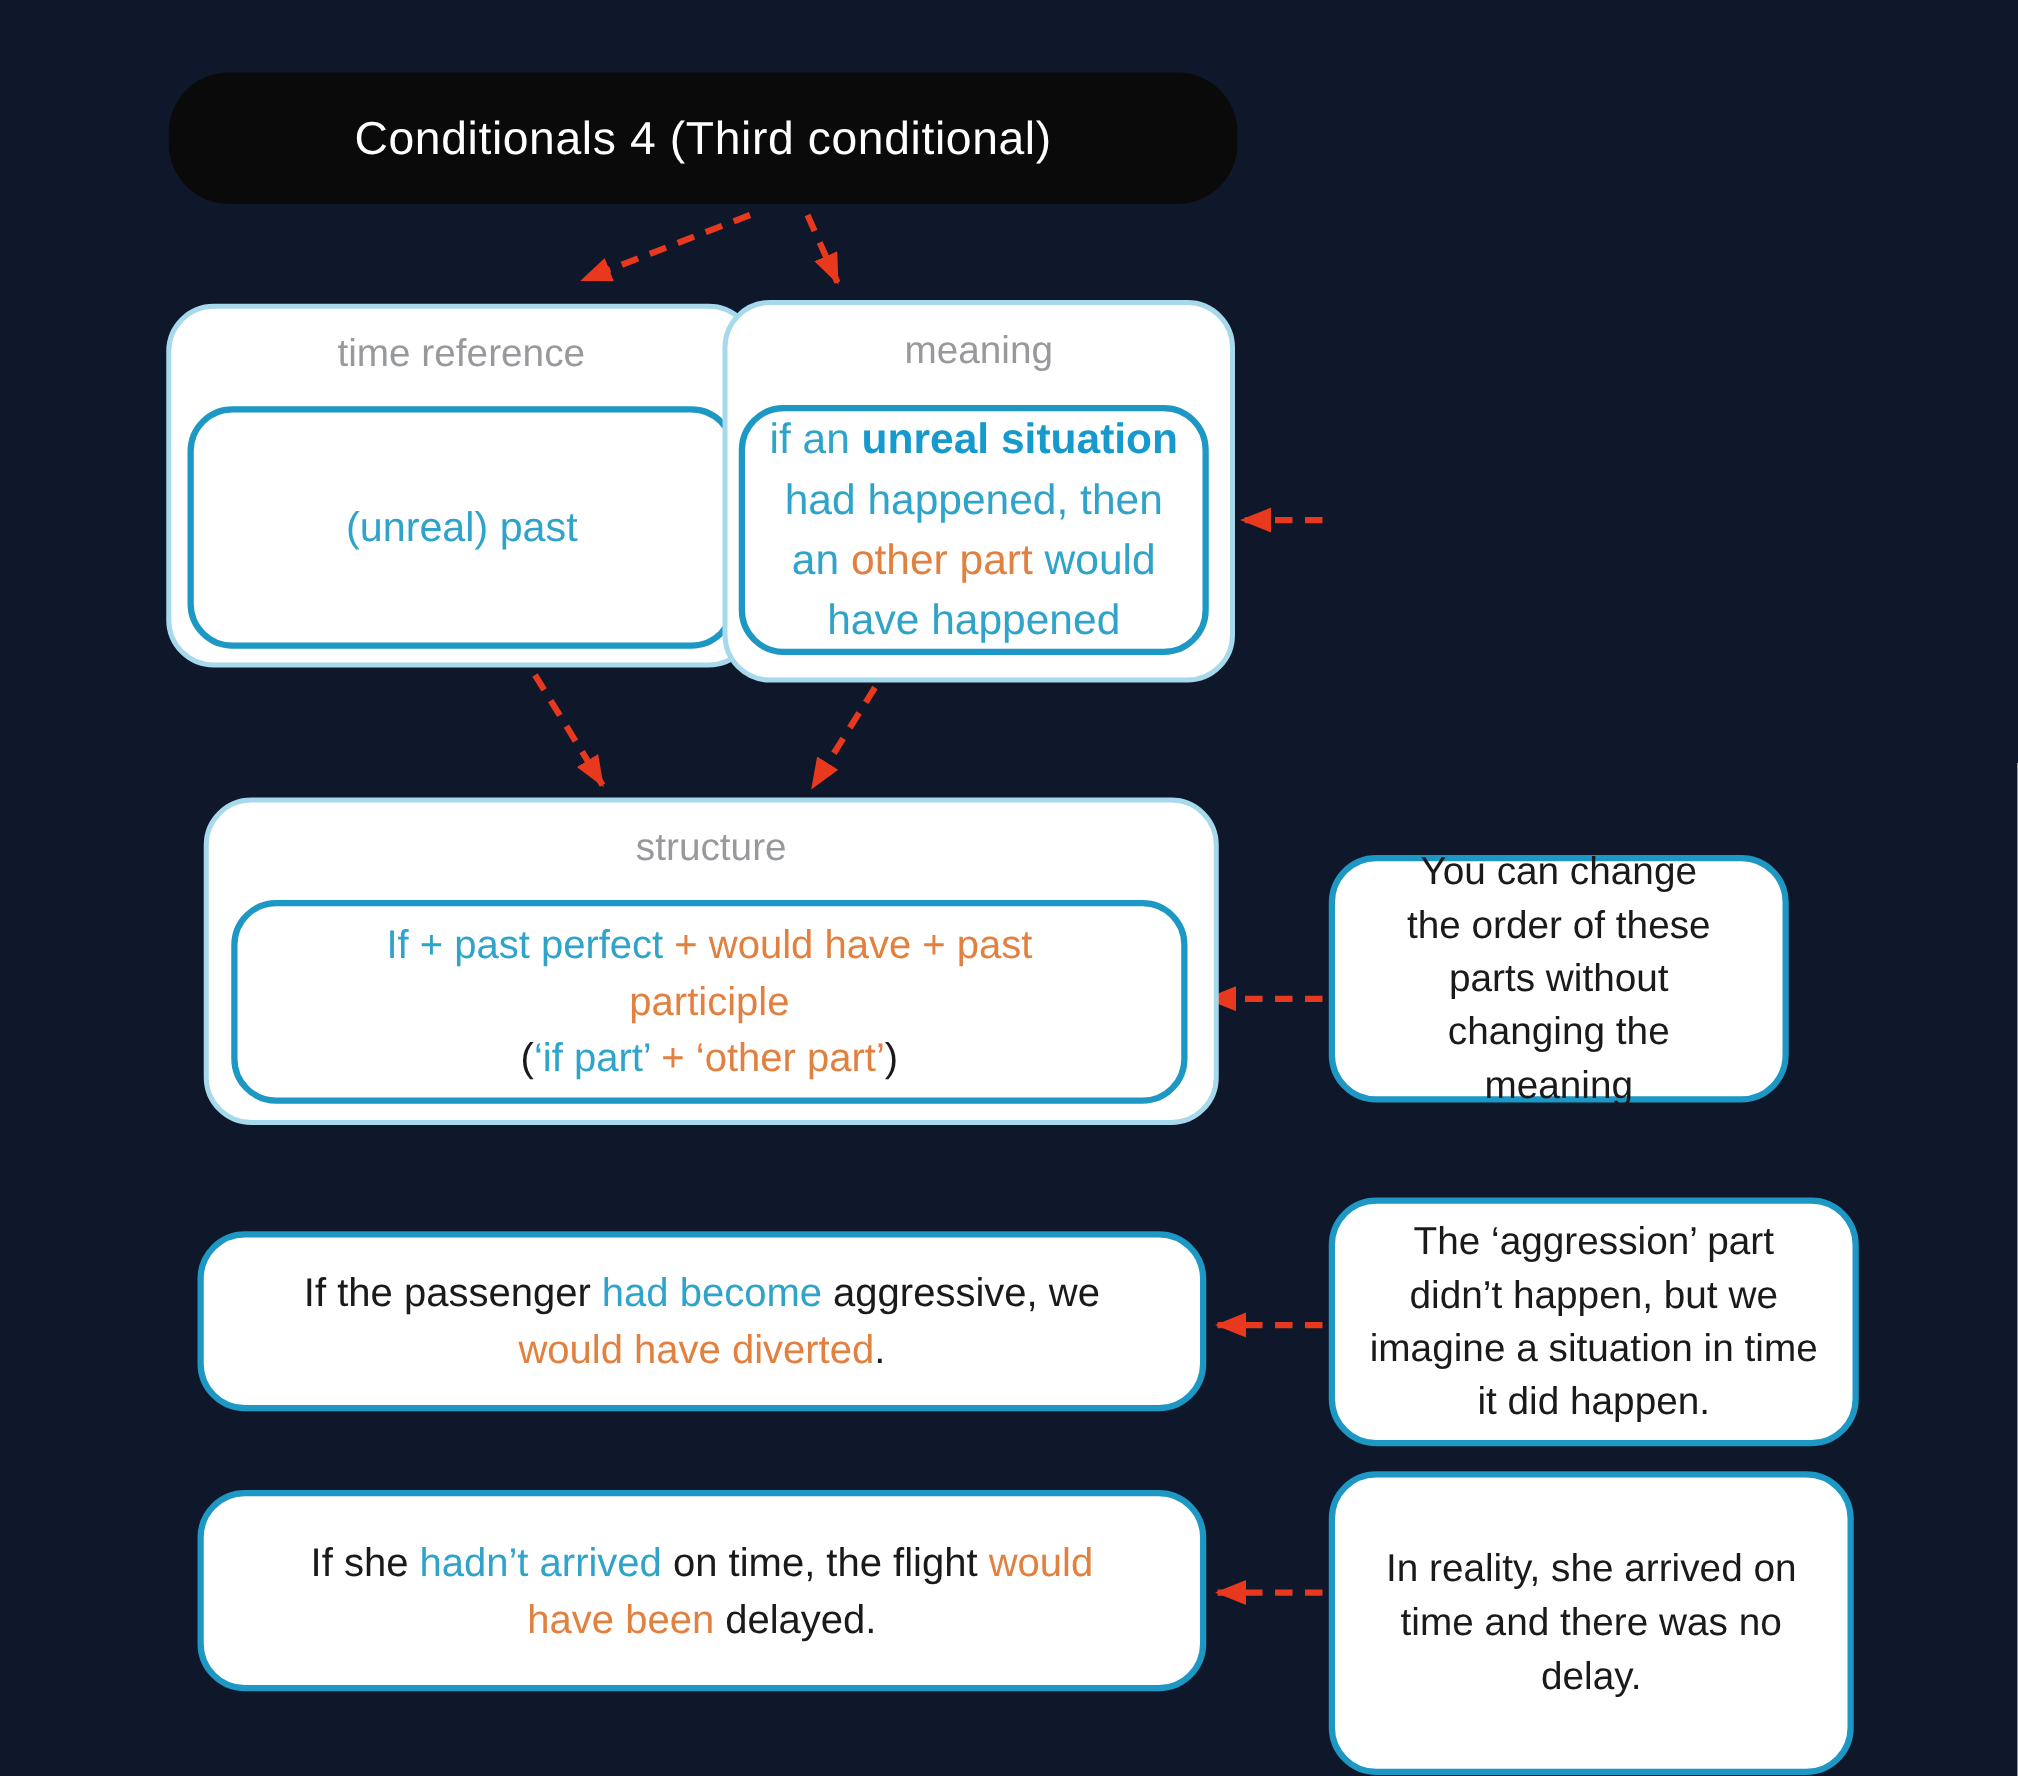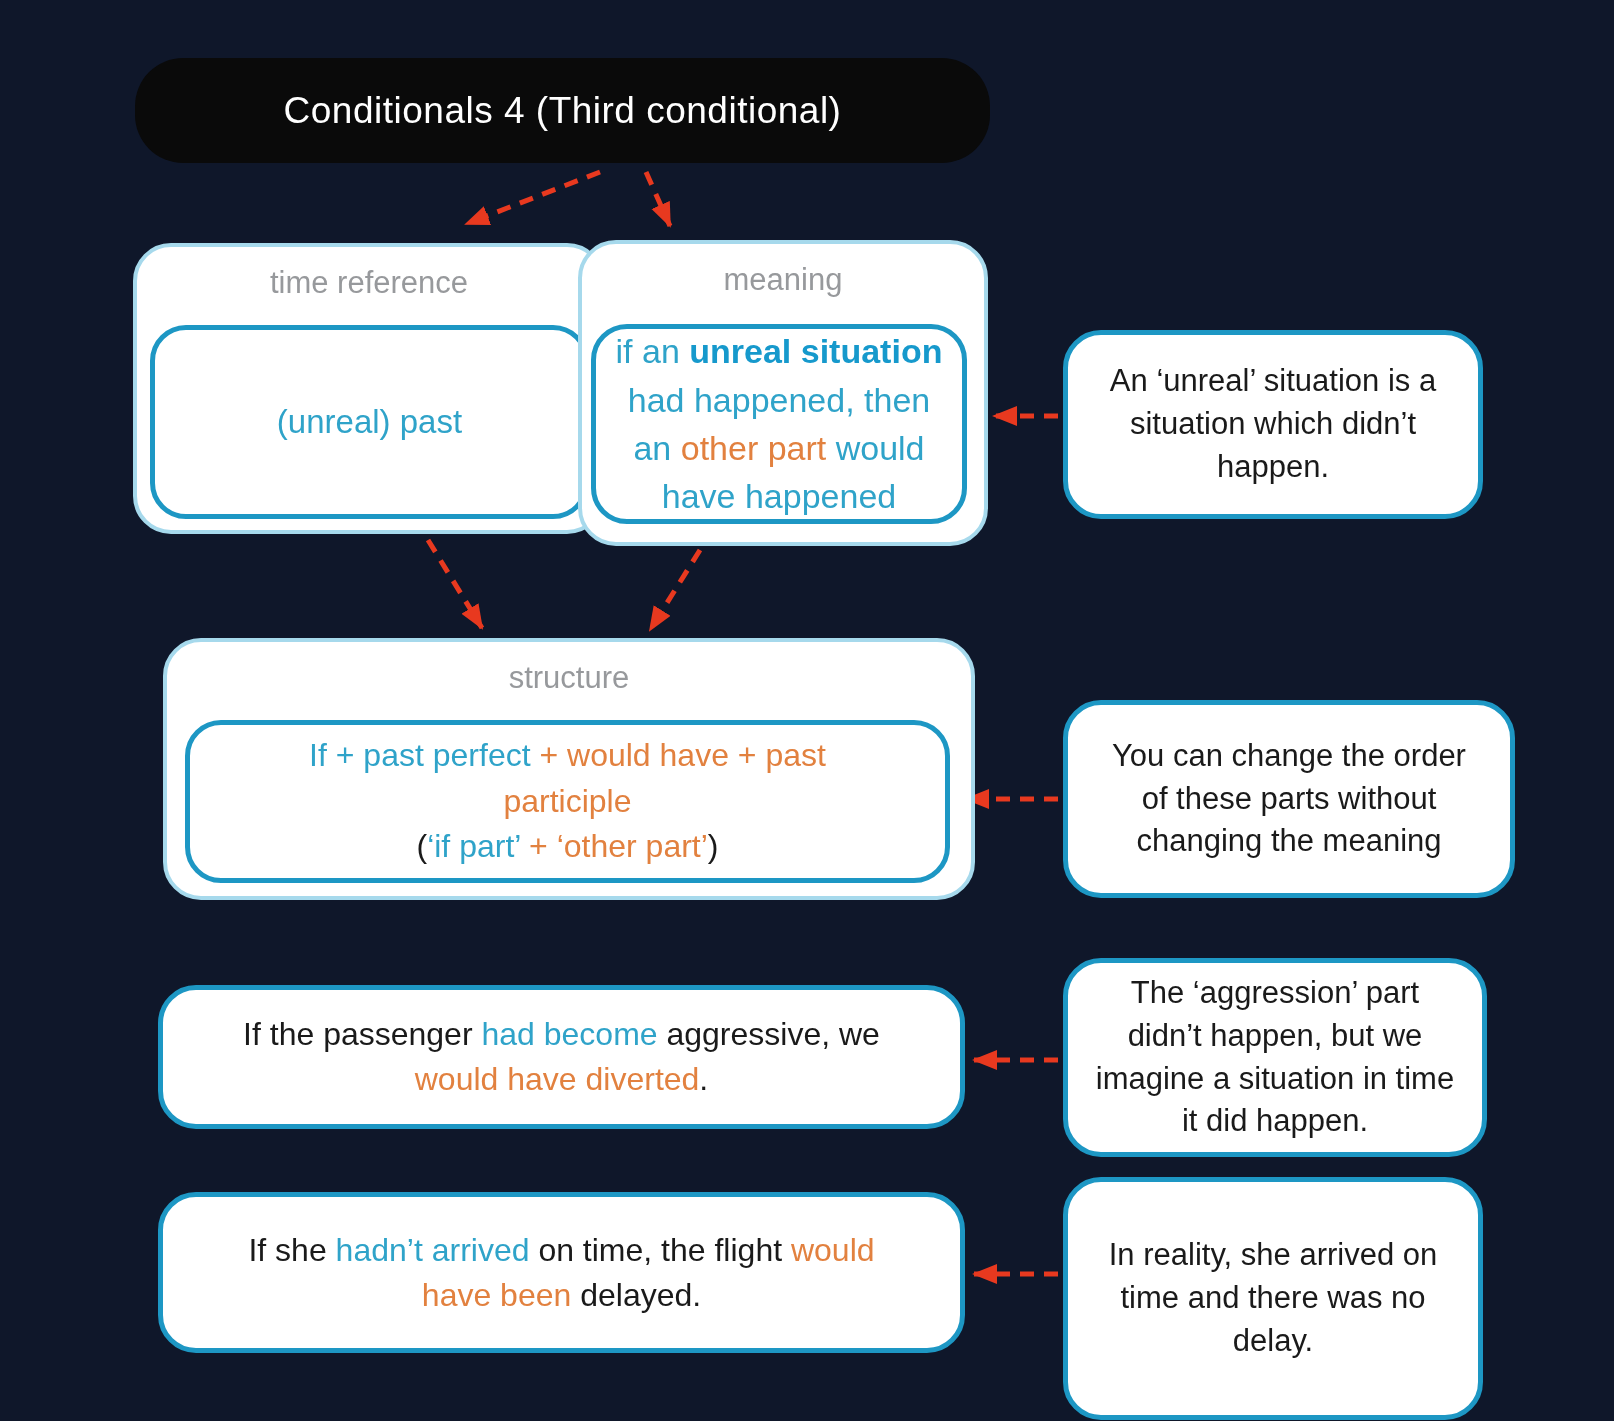--- a/index.html
+++ b/index.html
@@ -93,32 +93,29 @@
     </div>
   </div>
 
   <div class="abs outer-box" style="left:578px;top:240px;width:410px;height:306px;">
     <div class="group-label">meaning</div>
     <div class="inner-box" style="left:9px;top:80px;right:17px;bottom:18px;">
       <div class="rich meaning-text"><span class="seg-blue">if an </span><span class="seg-bluebold">unreal situation</span><br><span class="seg-blue">had happened, then</span><br><span class="seg-blue">an </span><span class="seg-orange">other part</span><span class="seg-blue"> would</span><br><span class="seg-blue">have happened</span></div>
     </div>
   </div>
 
-  <div class="abs note-box" style="left:1063px;top:330px;width:420px;height:189px;">
-    <span>An ‘unreal’ situation is a situation which didn’t happen.</span>
-  </div>
 
   <div class="abs outer-box" style="left:163px;top:638px;width:812px;height:262px;">
     <div class="group-label">structure</div>
     <div class="inner-box" style="left:18px;top:78px;right:21px;bottom:13px;">
       <div class="rich structure-text"><span class="seg-blue">If + past perfect </span><span class="seg-orange">+ would have + past</span><br><span class="seg-orange">participle</span><br><span class="seg-black">(</span><span class="seg-blue">‘if part’</span><span class="seg-orange"> + </span><span class="seg-orange">‘other part’</span><span class="seg-black">)</span></div>
     </div>
   </div>
 
-  <div class="abs note-box" style="left:1063px;top:700px;width:452px;height:198px;padding:10px 44px;">
+  <div class="abs note-box" style="left:1063px;top:684px;width:368px;height:198px;padding:10px 44px;">
     <span>You can change the order of these parts without changing the meaning</span>
   </div>
 
   <div class="abs example-box" style="left:158px;top:985px;width:807px;height:144px;">
     <div class="rich"><span class="seg-black">If the passenger </span><span class="seg-blue">had become</span><span class="seg-black"> aggressive, we</span><br><span class="seg-orange">would have diverted</span><span class="seg-black">.</span></div>
   </div>
 
   <div class="abs note-box" style="left:1063px;top:958px;width:424px;height:199px;">
     <span>The ‘aggression’ part didn’t happen, but we imagine a situation in time it did happen.</span>
   </div>

